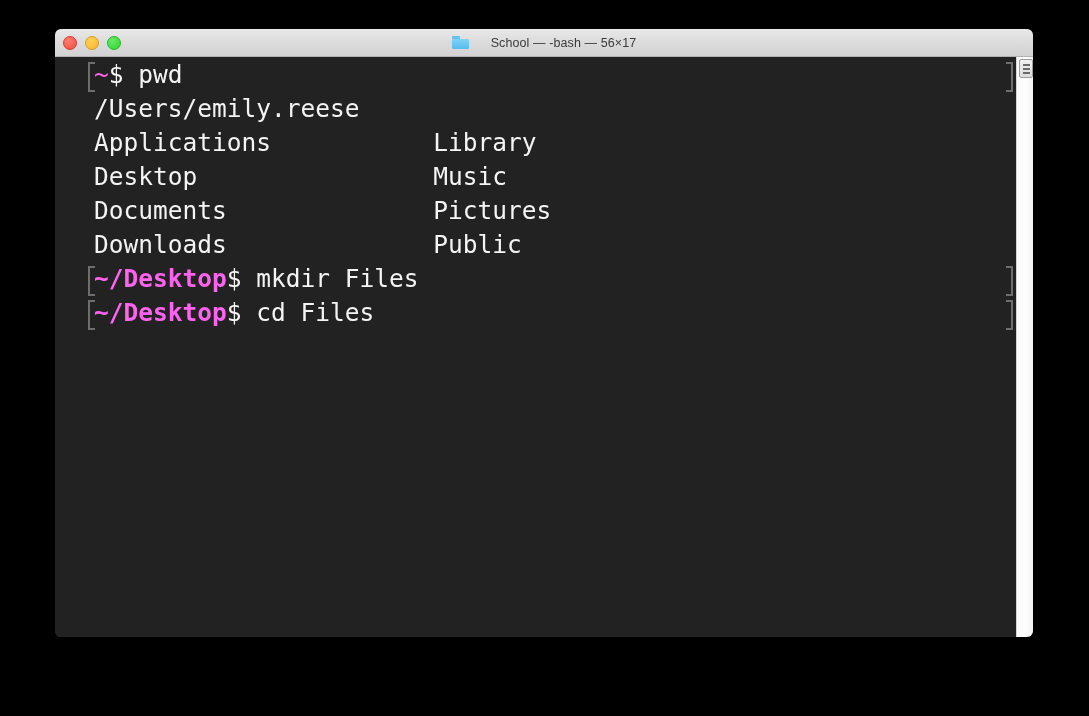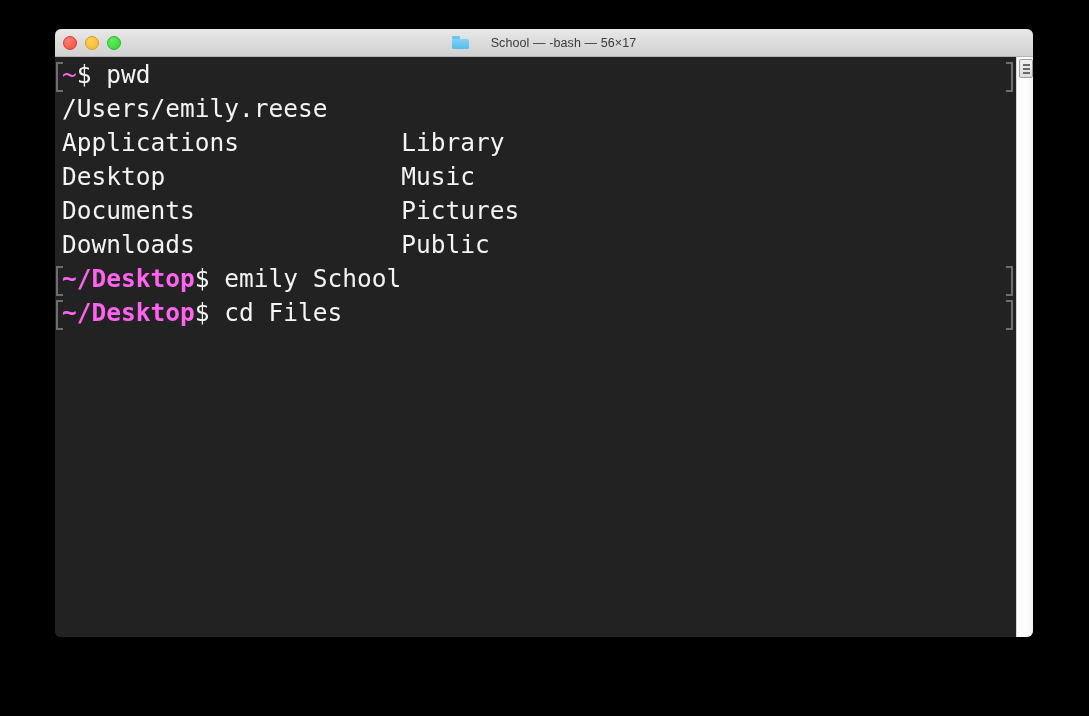--- a/index.html
+++ b/index.html
@@ -100,20 +100,21 @@
     bottom: 0;
     background: #222222;
     overflow: hidden;
   }
 
   #lines {
     position: absolute;
     left: 0;
     top: 1px;
     right: 0;
+    padding-left: 32px;
   }
 
   .line {
     position: relative;
     height: 34px;
     line-height: 34px;
     white-space: pre;
     font-family: "DejaVu Sans Mono", "Liberation Mono", monospace;
     font-size: 24.5px;
     color: #f2f2f2;
@@ -198,21 +199,21 @@
 
   <div id="terminal-body">
     <div id="screen">
       <div id="lines">
           <div class="line"><span class="mark-left"></span><span class="mark-right"></span><span class="seg c-magenta">~</span><span class="seg c-white">$ </span><span class="seg c-white">pwd</span></div>
           <div class="line"><span class="seg c-white">/Users/emily.reese</span></div>
           <div class="line"><span class="seg c-white">Applications           Library</span></div>
           <div class="line"><span class="seg c-white">Desktop                Music</span></div>
           <div class="line"><span class="seg c-white">Documents              Pictures</span></div>
           <div class="line"><span class="seg c-white">Downloads              Public</span></div>
-          <div class="line"><span class="mark-left"></span><span class="mark-right"></span><span class="seg c-bold-magenta">~/Desktop</span><span class="seg c-white">$ </span><span class="seg c-white">emily School</span></div>
+          <div class="line"><span class="mark-left"></span><span class="mark-right"></span><span class="seg c-bold-magenta">~/Desktop</span><span class="seg c-white">$ </span><span class="seg c-white">mkdir Files</span></div>
           <div class="line"><span class="mark-left"></span><span class="mark-right"></span><span class="seg c-bold-magenta">~/Desktop</span><span class="seg c-white">$ </span><span class="seg c-white">cd Files</span></div>
         </div>
     </div>
     <div id="scrollbar">
       <div id="scroll-thumb">
         <span></span>
           <span></span>
           <span></span>
       </div>
     </div>

